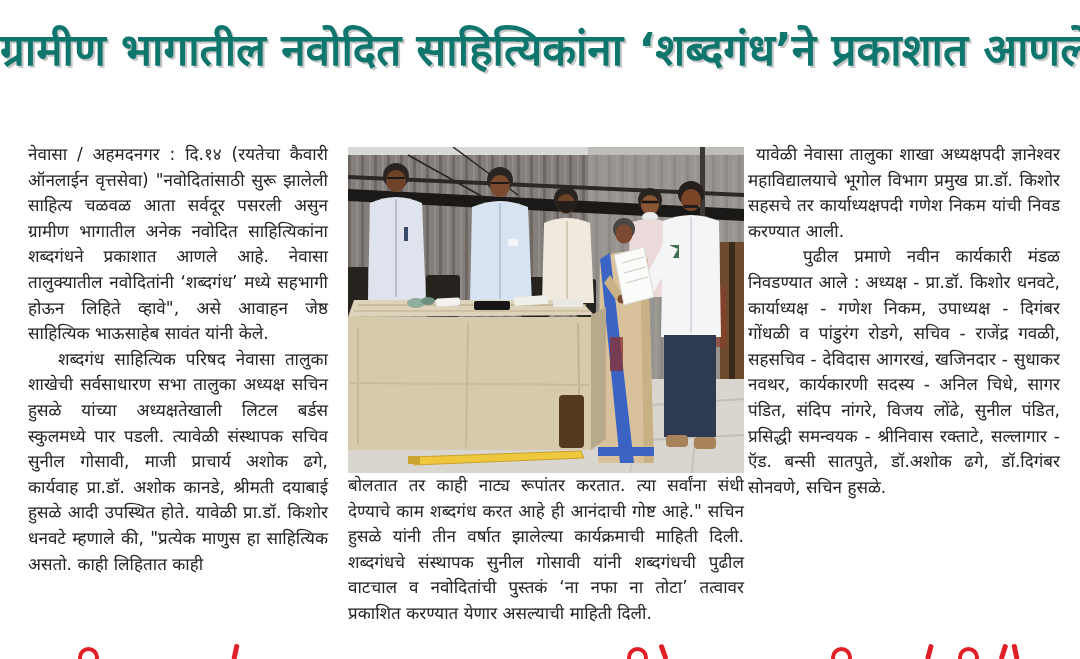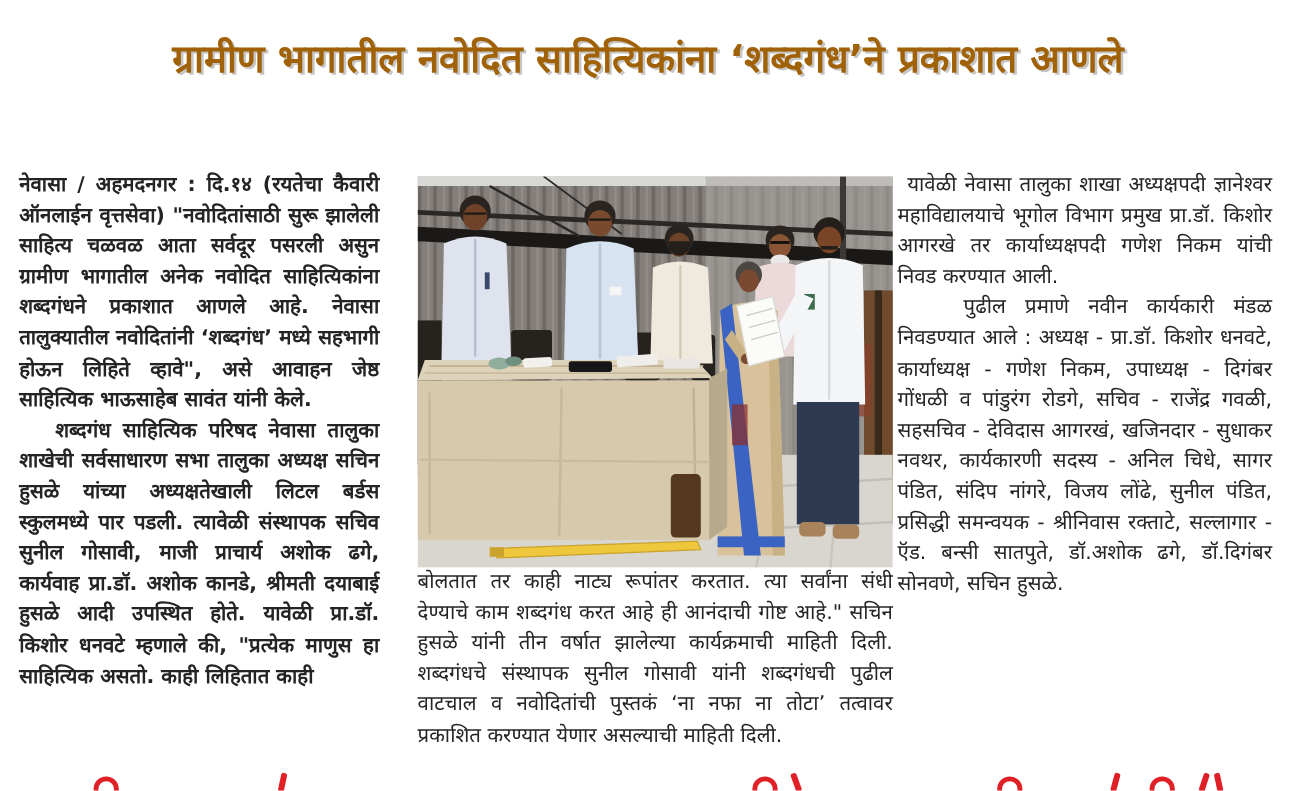--- a/index.html
+++ b/index.html
@@ -3,30 +3,30 @@
 <meta charset="utf-8">
 <style>
   html,body{margin:0;padding:0;background:#ffffff;}
   .page{
     position:relative;width:1080px;height:659px;background:#ffffff;overflow:hidden;
     font-family:"DejaVu Sans",sans-serif;
   }
   
   .headline{
     position:absolute;top:24px;left:0;width:1080px;text-align:center;
-    color:#a16207;font-weight:bold;font-size:32px;line-height:51px;
+    color:#0f766e;font-weight:bold;font-size:44px;line-height:51px;
     text-shadow:2px 2px 0 #c6c6c6;
   }
   .headline .hl-line{display:block;white-space:nowrap;}
   
   .bodycol{
     position:absolute;top:142px;font-size:17px;line-height:25.6px;color:#242424;
     text-align:justify;text-align-last:left;
   }
-  .col1{left:16px;width:300px;font-weight:bold;}
+  .col1{left:28px;width:300px;}
   .col2{left:332px;top:147px;width:396px;padding-left:16px;}
   .col3{left:748px;width:312px;}
   .bodycol p{margin:0;}
   .indent{text-indent:30px;}
   .indent-lg{text-indent:55px;}
   .indent-sm{text-indent:8px;}
   .photo-frame{width:396px;height:326px;display:block;overflow:hidden;}
   .caption{margin-top:7px;width:396px;}
   
   .frag-bar{position:absolute;top:644px;width:5px;height:16px;background:#df2127;border-radius:2px;}
@@ -176,21 +176,21 @@
       <g>
         <rect x="211" y="248" width="25" height="53" rx="4" fill="#54381f"></rect>
         <polygon points="63,310 233,304 236,311 66,318" fill="#eec73d" stroke="#c8a32c" stroke-width="1"></polygon>
         <rect x="60" y="309" width="12" height="8" fill="#caa22e"></rect>
       </g>
     </svg>
     <p class="caption">बोलतात तर काही नाट्य रूपांतर करतात. त्या सर्वांना संधी देण्याचे काम शब्दगंध करत आहे ही आनंदाची गोष्ट आहे." सचिन हुसळे यांनी तीन वर्षात झालेल्या कार्यक्रमाची माहिती दिली. शब्दगंधचे संस्थापक सुनील गोसावी यांनी शब्दगंधची पुढील वाटचाल व नवोदितांची पुस्तकं ‘ना नफा ना तोटा’ तत्वावर प्रकाशित करण्यात येणार असल्याची माहिती दिली.</p>
   </div>
 
   <div class="bodycol col3">
-    <p class="indent-sm">यावेळी नेवासा तालुका शाखा अध्यक्षपदी ज्ञानेश्वर महाविद्यालयाचे भूगोल विभाग प्रमुख प्रा.डॉ. किशोर आगरखे तर कार्याध्यक्षपदी गणेश निकम यांची निवड करण्यात आली.</p>
+    <p class="indent-sm">यावेळी नेवासा तालुका शाखा अध्यक्षपदी ज्ञानेश्वर महाविद्यालयाचे भूगोल विभाग प्रमुख प्रा.डॉ. किशोर सहसचे तर कार्याध्यक्षपदी गणेश निकम यांची निवड करण्यात आली.</p>
     <p class="indent-lg">पुढील प्रमाणे नवीन कार्यकारी मंडळ निवडण्यात आले : अध्यक्ष - प्रा.डॉ. किशोर धनवटे, कार्याध्यक्ष - गणेश निकम, उपाध्यक्ष - दिगंबर गोंधळी व पांडुरंग रोडगे, सचिव - राजेंद्र गवळी, सहसचिव - देविदास आगरखं, खजिनदार - सुधाकर नवथर, कार्यकारणी सदस्य - अनिल चिधे, सागर पंडित, संदिप नांगरे, विजय लोंढे, सुनील पंडित, प्रसिद्धी समन्वयक - श्रीनिवास रक्ताटे, सल्लागार - ऍड. बन्सी सातपुते, डॉ.अशोक ढगे, डॉ.दिगंबर सोनवणे, सचिन हुसळे.</p>
   </div>
 
   <div>
     <span class="frag-ring" style="left:78px"></span>
     <span class="frag-bar" style="left:233px;transform:rotate(12deg)"></span>
     <span class="frag-ring" style="left:627px"></span>
     <span class="frag-bar" style="left:661px;transform:rotate(-20deg)"></span>
     <span class="frag-ring" style="left:831px"></span>
     <span class="frag-bar" style="left:927px;transform:rotate(15deg)"></span>

